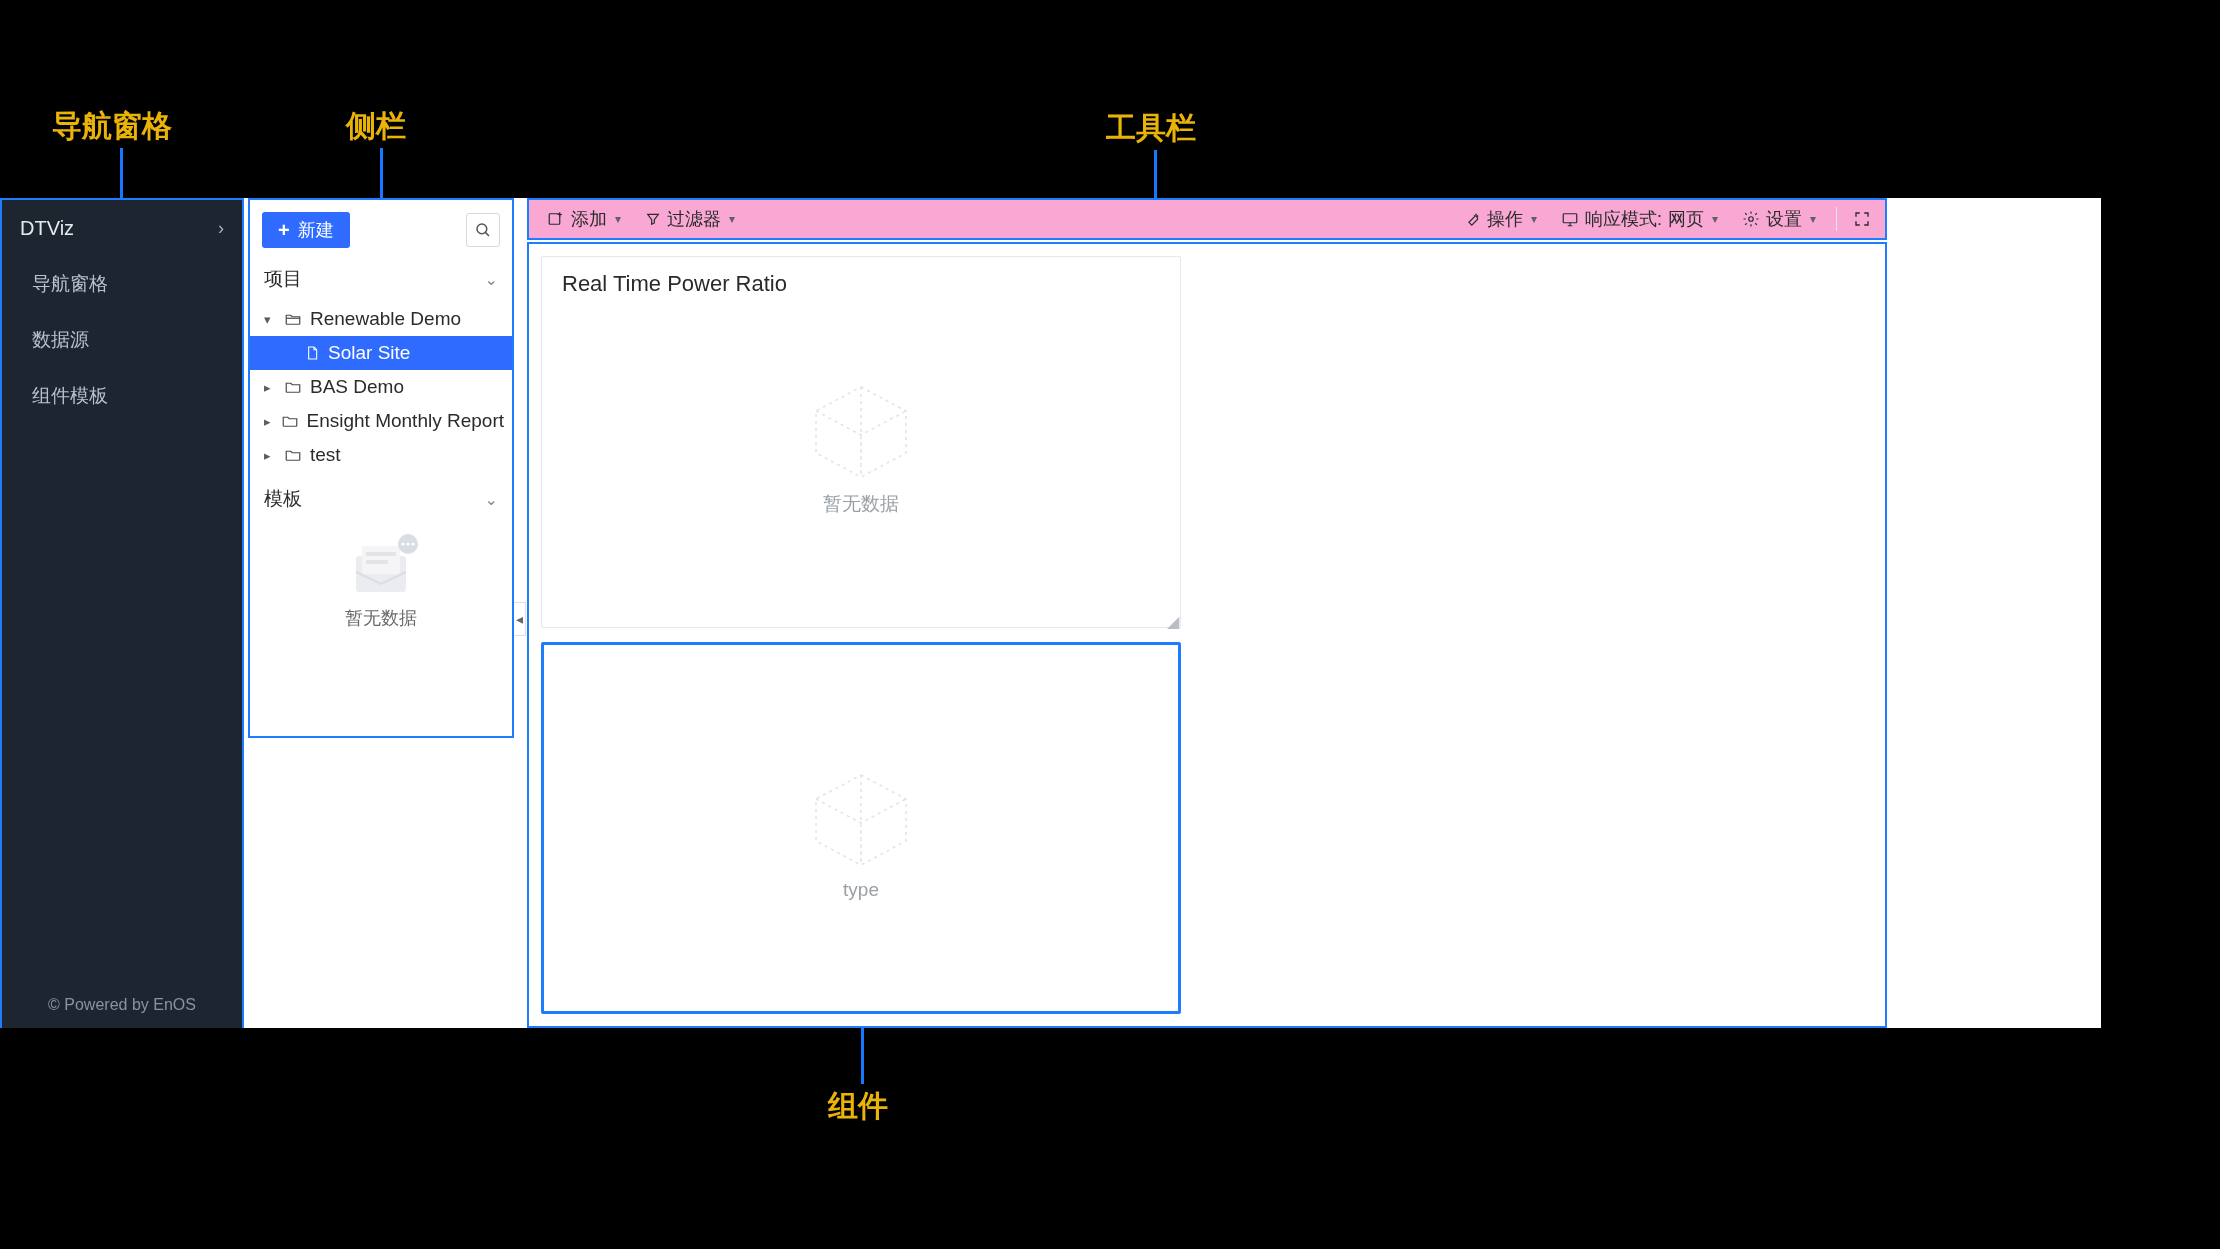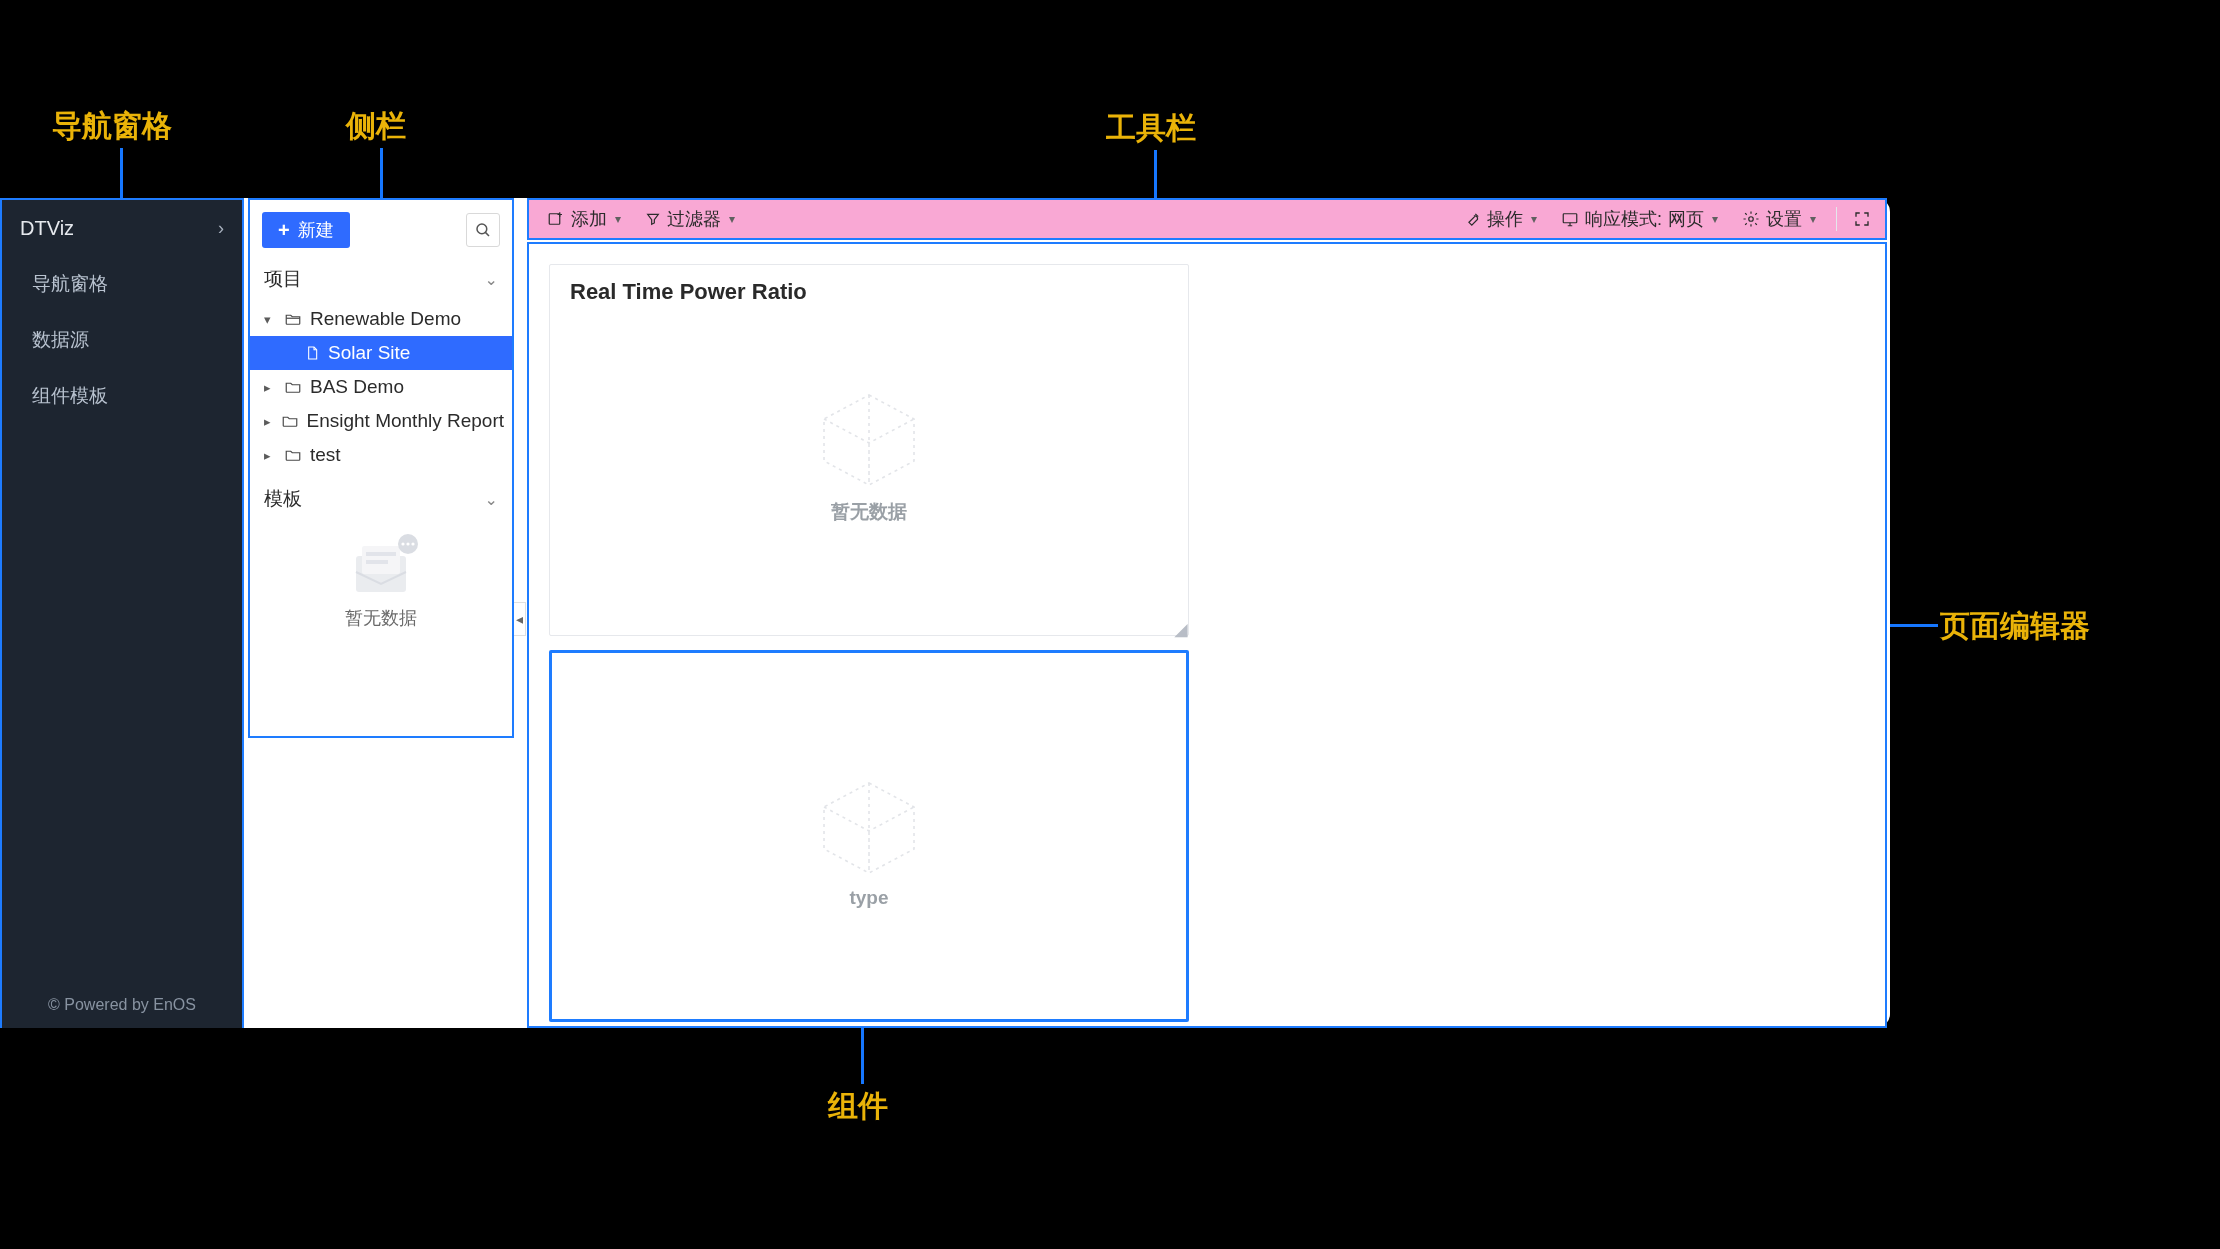--- a/index.html
+++ b/index.html
@@ -29,24 +29,23 @@
   .ann-line {
     position: absolute;
     background: #1677ff;
   }
 
   
   .app {
     position: absolute;
     left: 0;
     top: 198px;
-    width: 1890px;
+    width: 2101px;
     height: 830px;
     background: #fff;
-    border-radius: 14px;
   }
 
   
   .nav {
     position: absolute;
     left: 0; top: 0;
     width: 244px; height: 830px;
     background: #1d2530;
     border: 2px solid #1e7cff;
     border-bottom: none;
@@ -234,22 +233,21 @@
   .editor {
     position: absolute;
     left: 527px; top: 44px;
     width: 1360px;
     height: 786px;
     border: 2px solid #1e7cff;
     background: #fff;
     overflow: auto;
   }
   .editor-canvas {
-    padding: 20px;
-    font-weight: bold;
+    padding: 12px;
   }
   .widget {
     width: 640px;
     height: 372px;
     border: 1px solid #e6e8ec;
     border-radius: 2px;
     margin-bottom: 14px;
     position: relative;
     background: #fff;
   }

